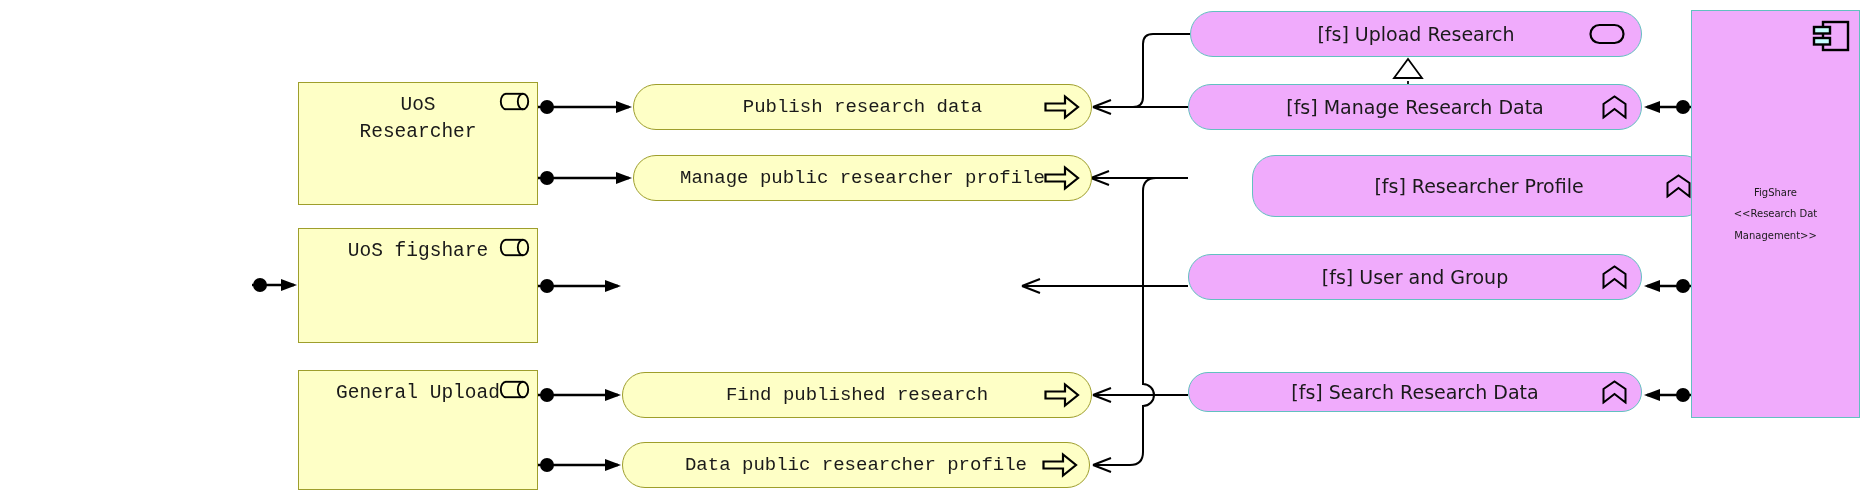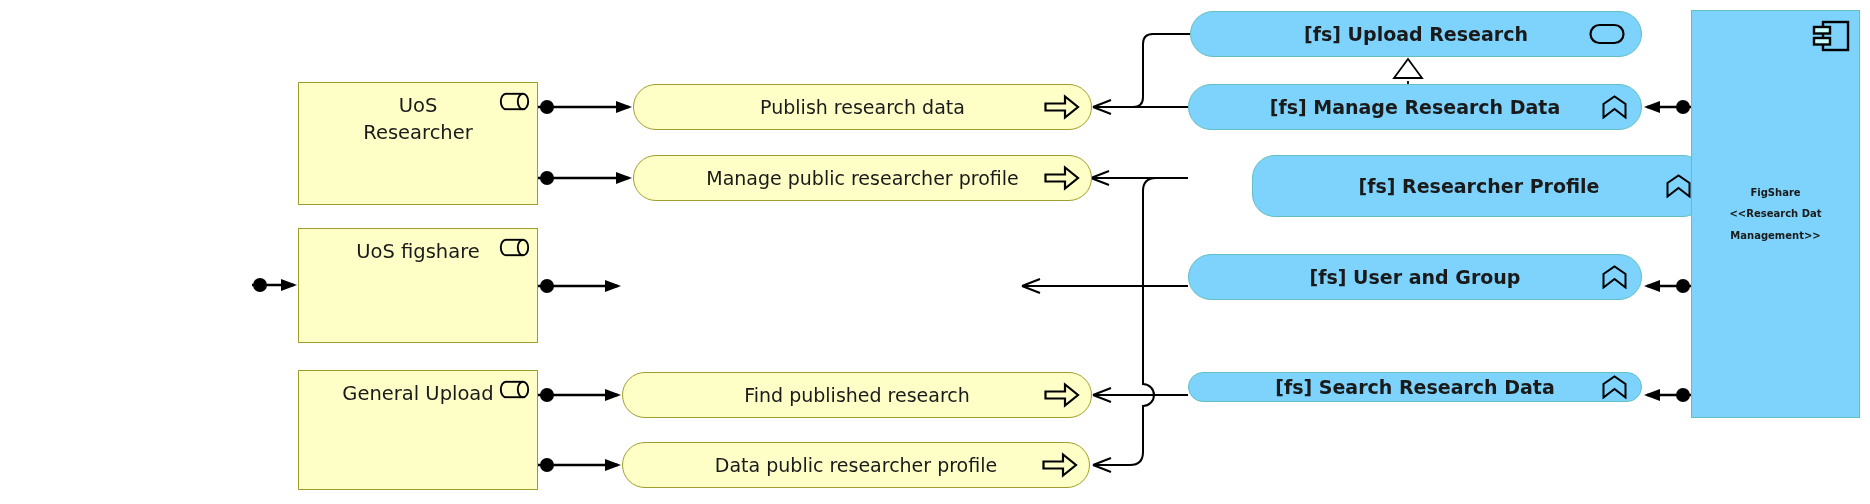--- a/index.html
+++ b/index.html
@@ -1,22 +1,22 @@
 <!DOCTYPE html>
 <html><head>
 <meta charset="utf-8">
 <style>
   html,body{margin:0;padding:0;background:#ffffff;}
   #canvas{
     position:relative;width:1870px;height:504px;background:#ffffff;
     font-family:"DejaVu Sans","Liberation Sans",sans-serif;color:#1a1a1a;overflow:hidden;
   }
   .node{position:absolute;box-sizing:border-box;}
-  .biz{background:#feffc6;border:1.6px solid #9e9e2c;}
-  .app{background:#7dd3fc;border:1.6px solid #62c0c0;font-weight:bold;}
+  .biz{background:#feffc6;border:1.6px solid #9e9e2c;font-family:Liberation Mono, monospace;}
+  .app{background:#f0abfc;border:1.6px solid #62c0c0;}
   .stadium{border-radius:23px;display:flex;align-items:center;justify-content:center;}
   .stadium .lbl{font-size:19px;white-space:nowrap;}
   .rectnode{display:block;text-align:center;}
   .rectnode .lbl{display:block;font-size:19.5px;line-height:27px;}
   .rectnode{padding-top:9px;}
   .icon{position:absolute;}
   .icon-right-mid{right:11px;top:50%;transform:translateY(-50%);}
   .icon-top-right{right:7px;top:9px;}
   .figshare-box{display:flex;flex-direction:column;align-items:center;justify-content:center;text-align:center;}
   .figshare-box .lbl{font-size:10px;line-height:21.5px;}
@@ -182,21 +182,21 @@
     </svg>
   </div>
 
   <div class="node app stadium" style="left:1188px;top:254px;width:454px;height:46px">
     <span class="lbl">[fs] User and Group</span>
     <svg class="glyph icon icon-right-mid" style="right:13px" width="27" height="25" viewBox="0 0 27 25">
       <path d="M2.5,23 V9.5 L13.5,2 L24.5,9.5 V23 L13.5,14.5 Z" stroke="#000" stroke-width="2" fill="none"></path>
     </svg>
   </div>
 
-  <div class="node app stadium" style="left:1188px;top:372px;width:454px;height:30px">
+  <div class="node app stadium" style="left:1188px;top:372px;width:454px;height:40px">
     <span class="lbl">[fs] Search Research Data</span>
     <svg class="glyph icon icon-right-mid" style="right:13px" width="27" height="25" viewBox="0 0 27 25">
       <path d="M2.5,23 V9.5 L13.5,2 L24.5,9.5 V23 L13.5,14.5 Z" stroke="#000" stroke-width="2" fill="none"></path>
     </svg>
   </div>
 
   <div class="node app figshare-box" style="left:1691px;top:10px;width:169px;height:408px">
     <span class="lbl">FigShare</span>
     <span class="lbl">&lt;&lt;Research Dat</span>
     <span class="lbl">Management&gt;&gt;</span>

